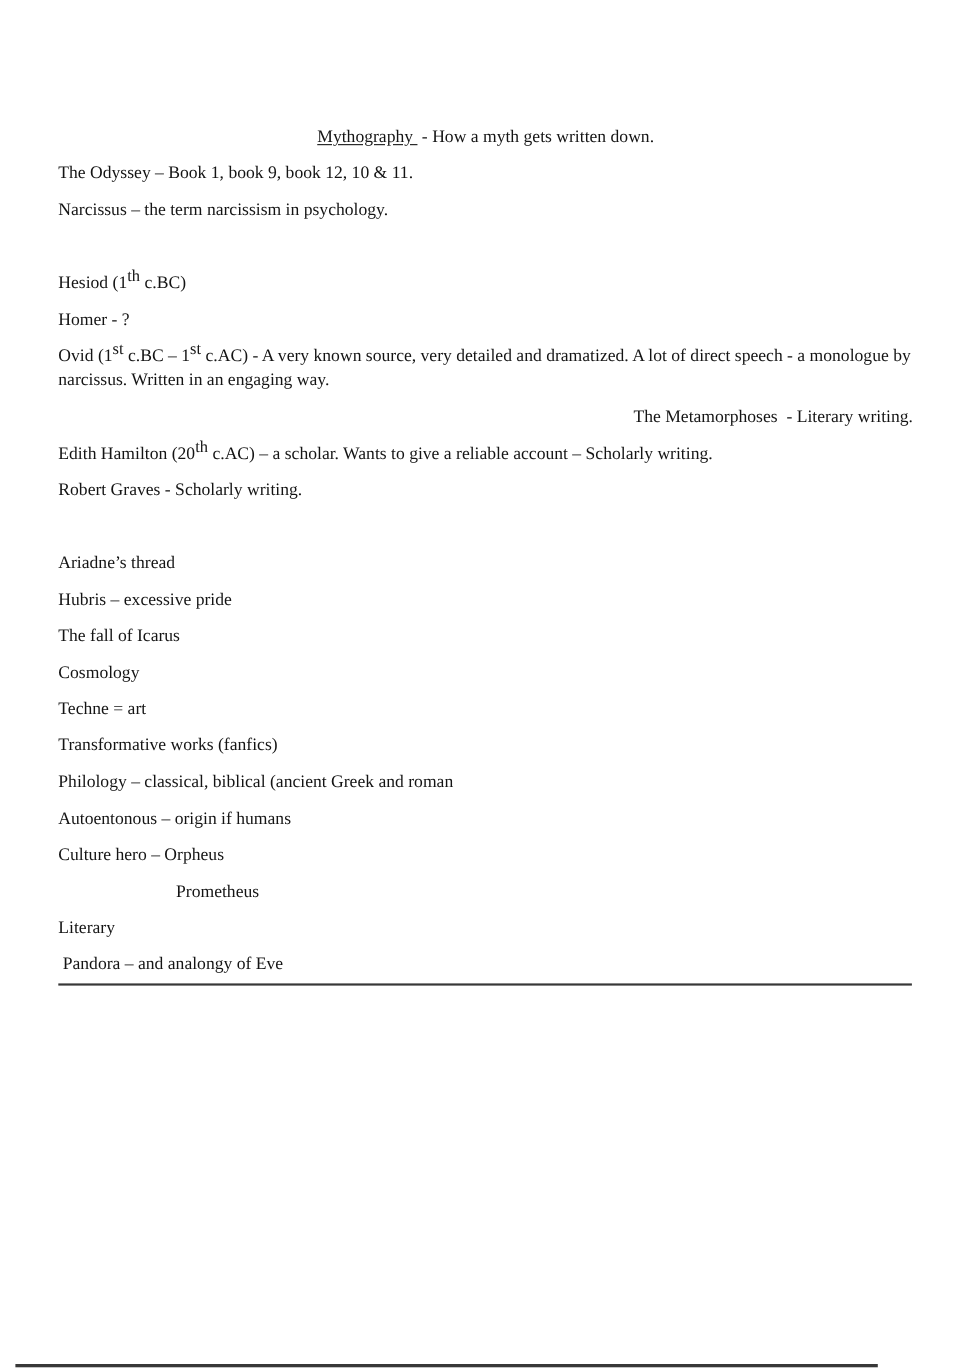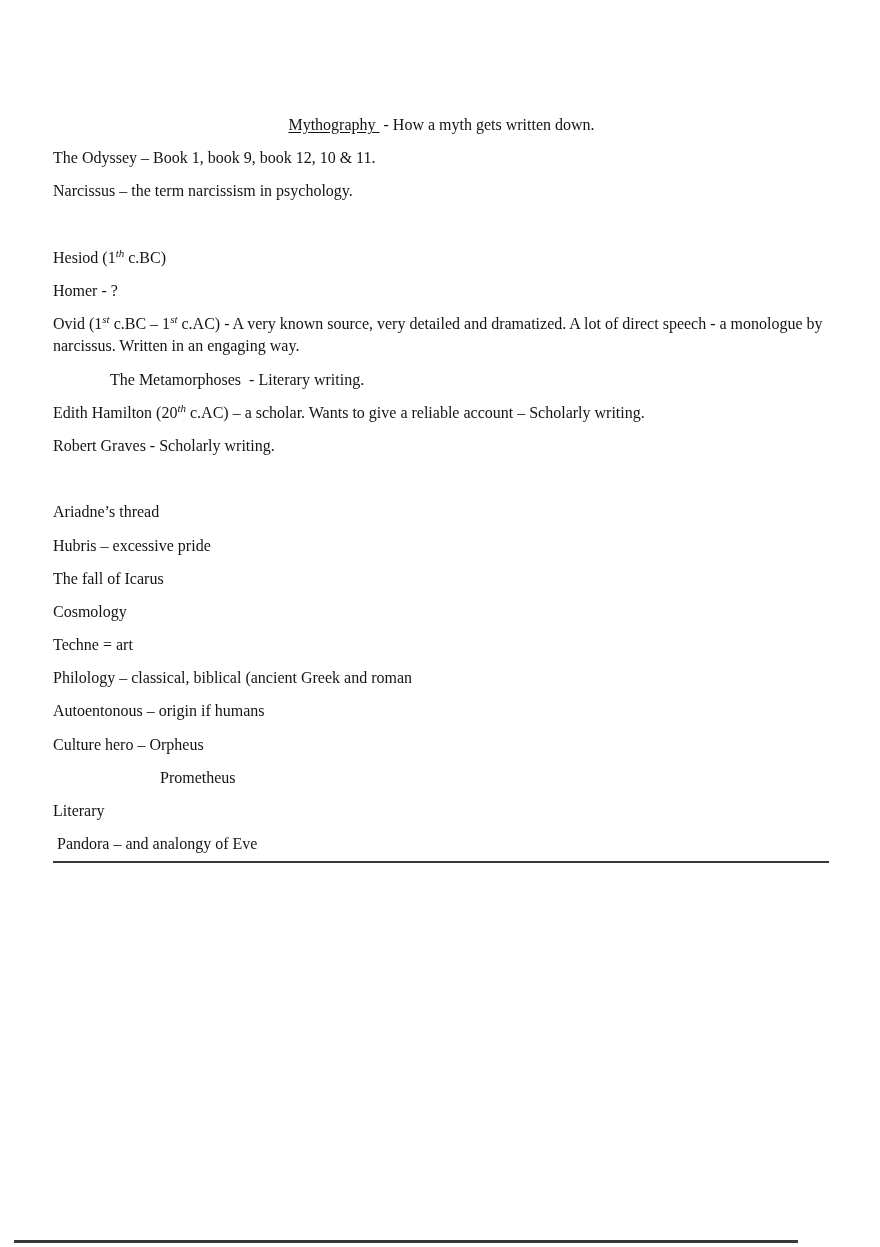--- a/index.html
+++ b/index.html
@@ -30,23 +30,22 @@
   }
   .doc-body p.blank {
     min-height: 22.3px;
   }
   .u {
     text-decoration: underline;
     text-underline-offset: 2px;
   }
   .sup {
     vertical-align: super;
-    font-size: 11px;
+    font-size: 15px;
     line-height: 0;
-    font-style: italic;
   }
   .rule-below {
     border-bottom: 2px solid var(--rule-color, #2e2e2e);
     padding-bottom: 5px;
     margin-left: -4px;
     padding-left: 4px;
     width: calc(100% + 8px);
     box-sizing: border-box;
   }
   .page-bottom-rule {
@@ -63,29 +62,30 @@
 
 <div class="page">
   <div class="doc-body">
       <p style="text-align: center;"><span class="u">Mythography </span><span> - How a myth gets written down.</span></p>
       <p><span>The Odyssey – Book 1, book 9, book 12, 10 &amp; 11.</span></p>
       <p><span>Narcissus – the term narcissism in psychology.</span></p>
       <p class="blank"></p>
       <p><span>Hesiod (1</span><span class="sup">th</span><span> c.BC)</span></p>
       <p><span>Homer - ?</span></p>
       <p><span>Ovid (1</span><span class="sup">st</span><span> c.BC – 1</span><span class="sup">st</span><span> c.AC) - A very known source, very detailed and dramatized. A lot of direct speech - a monologue by narcissus. Written in an engaging way.</span></p>
-      <p style="padding-left: 57px;"><span>The Metamorphoses  - Literary writing.</span></p>
+      <p style="padding-left: 57px; text-align: right;"><span>The Metamorphoses  - Literary writing.</span></p>
       <p><span>Edith Hamilton (20</span><span class="sup">th</span><span> c.AC) – a scholar. Wants to give a reliable account – Scholarly writing.</span></p>
       <p><span>Robert Graves - Scholarly writing.</span></p>
       <p class="blank"></p>
       <p><span>Ariadne’s thread</span></p>
       <p><span>Hubris – excessive pride</span></p>
       <p><span>The fall of Icarus</span></p>
       <p><span>Cosmology</span></p>
       <p><span>Techne = art</span></p>
+      <p><span>Transformative works (fanfics)</span></p>
       <p><span>Philology – classical, biblical (ancient Greek and roman</span></p>
       <p><span>Autoentonous – origin if humans</span></p>
       <p><span>Culture hero – Orpheus</span></p>
       <p style="padding-left: 107px;"><span>Prometheus</span></p>
       <p><span>Literary</span></p>
       <p class="rule-below"><span>Pandora – and analongy of Eve</span></p>
     </div>
   <div class="page-bottom-rule"></div>
 </div>
 

